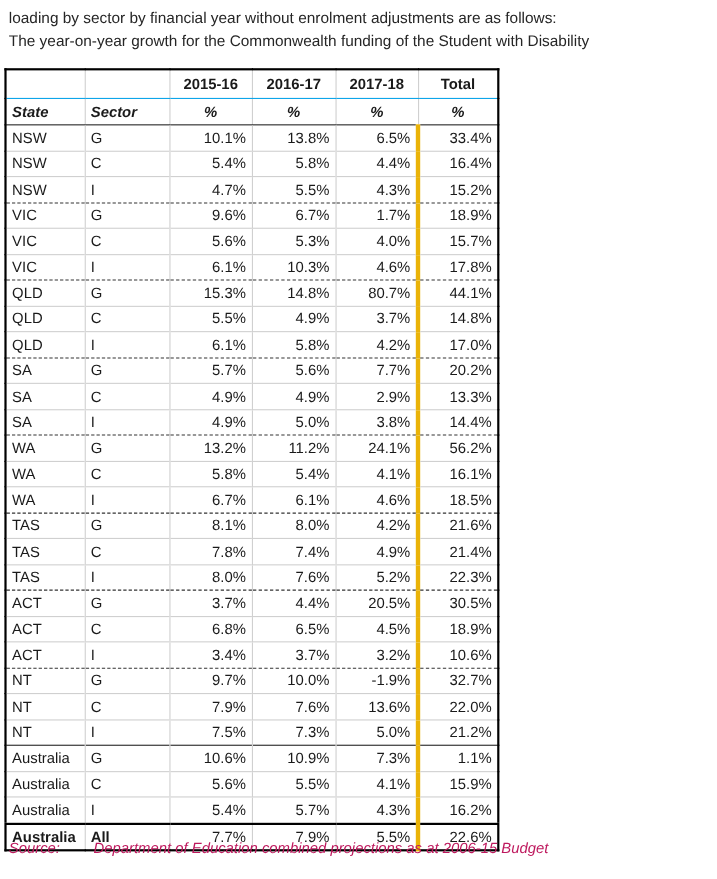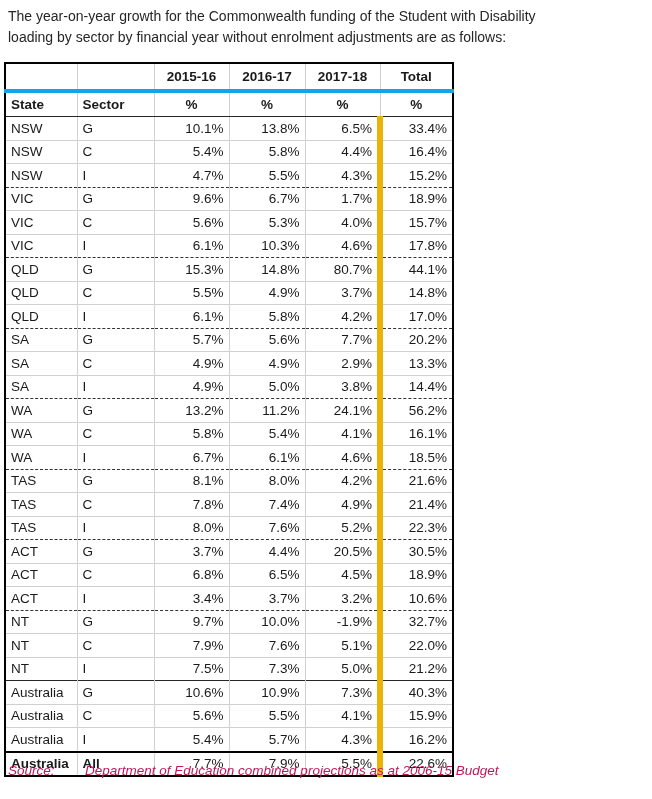--- a/index.html
+++ b/index.html
@@ -18,43 +18,43 @@
     font-size:13.5px;
   }
   col.c1{width:72px}col.c2{width:77px}col.c3{width:75px}
   col.c4{width:76px}col.c5{width:75px}col.c6{width:73px}
   th,td{
     padding:0 5px;vertical-align:middle;
     border-right:1px solid #d0d0d0;
     white-space:nowrap;overflow:hidden;
   }
   th:last-child,td:last-child{border-right:none;}
-  tr.year-row th{height:25px;font-weight:bold;text-align:center;border-bottom:4px solid #0ea5e9;}
-  tr.pct-row th{height:23px;font-weight:bold;text-align:center;border-bottom:1px solid #262626;}
+  tr.year-row th{height:25px;font-weight:bold;text-align:center;border-bottom:1px solid #0ea5e9;}
+  tr.pct-row th{height:23px;font-weight:bold;text-align:center;border-bottom:1px solid #262626;font-style:italic;}
   tr.pct-row th.left{text-align:left;}
   tbody td{height:22.5px;}
   td.num{text-align:right;}
   td.bold{font-weight:bold;}
   tr.sep-light td{border-top:1px solid #d0d0d0;}
   tr.sep-dash  td{border-top:1px dashed #333333;}
   tr.sep-solid td{border-top:1px solid #262626;}
   tr.sep-heavy td{border-top:2px solid #000000;}
-  tbody td.heavy-left{border-left:6px solid #eab308;}
+  tbody td.heavy-left{border-left:4px solid #eab308;}
   .source{
     position:absolute;left:8px;top:763px;width:640px;
     font-size:13.5px;font-style:italic;color:#be185d;display:flex;
   }
   .source .lbl{width:77px;flex:0 0 77px;}
 </style>
 </head>
 <body>
 
 <div class="intro">
+  <div>loading by sector by financial year without enrolment adjustments are as follows:</div>
   <div>The year-on-year growth for the Commonwealth funding of the Student with Disability</div>
-  <div>loading by sector by financial year without enrolment adjustments are as follows:</div>
 </div>
 
 <table class="growth">
   <colgroup>
     <col class="c1">
       <col class="c2">
       <col class="c3">
       <col class="c4">
       <col class="c5">
       <col class="c6">
@@ -252,38 +252,38 @@
         <td class="num">9.7%</td>
         <td class="num">10.0%</td>
         <td class="num">-1.9%</td>
         <td class="num heavy-left">32.7%</td>
       </tr>
       <tr class="sep-light">
         <td>NT</td>
         <td>C</td>
         <td class="num">7.9%</td>
         <td class="num">7.6%</td>
-        <td class="num">5.1%</td>
+        <td class="num">13.6%</td>
         <td class="num heavy-left">22.0%</td>
       </tr>
       <tr class="sep-light">
         <td>NT</td>
         <td>I</td>
         <td class="num">7.5%</td>
         <td class="num">7.3%</td>
         <td class="num">5.0%</td>
         <td class="num heavy-left">21.2%</td>
       </tr>
       <tr class="sep-solid">
         <td>Australia</td>
         <td>G</td>
         <td class="num">10.6%</td>
         <td class="num">10.9%</td>
         <td class="num">7.3%</td>
-        <td class="num heavy-left">40.3%</td>
+        <td class="num heavy-left">1.1%</td>
       </tr>
       <tr class="sep-light">
         <td>Australia</td>
         <td>C</td>
         <td class="num">5.6%</td>
         <td class="num">5.5%</td>
         <td class="num">4.1%</td>
         <td class="num heavy-left">15.9%</td>
       </tr>
       <tr class="sep-light">

